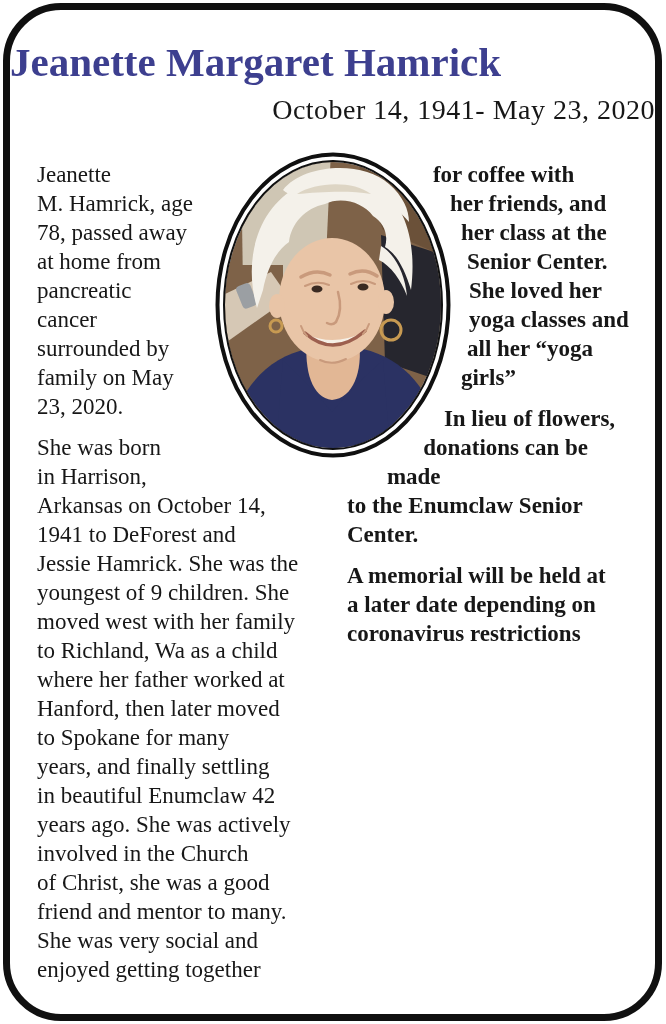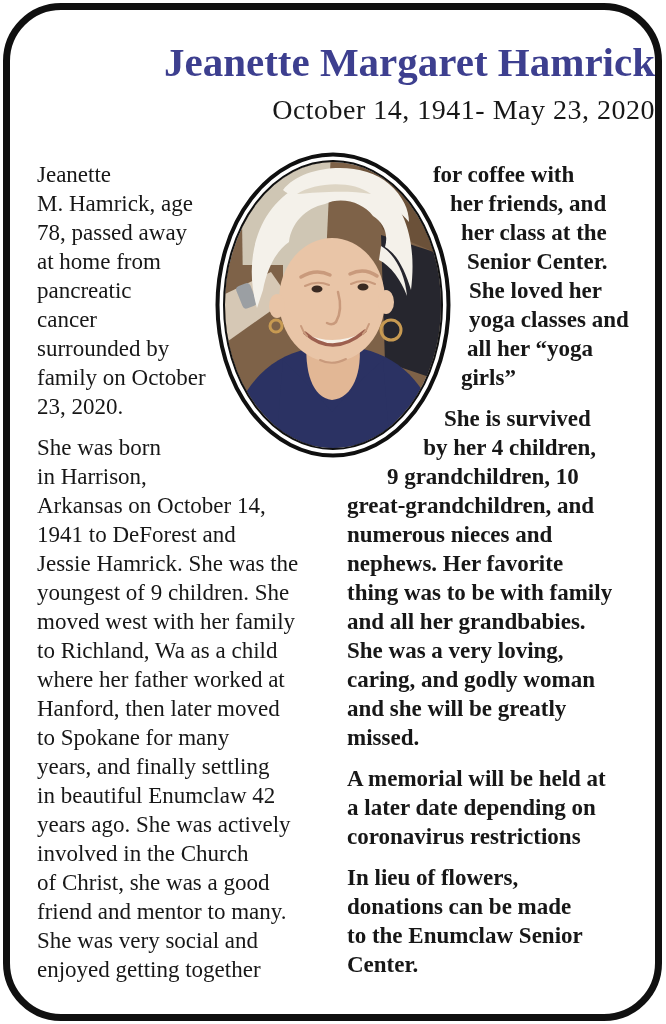--- a/index.html
+++ b/index.html
@@ -15,21 +15,21 @@
     position: absolute;
     left: 3px; top: 3px; right: 4px; bottom: 3px;
     border: 7px solid var(--border, #101010);
     border-radius: 58px;
     background: var(--card-bg, #ffffff);
     overflow: hidden;
   }
   .page-title {
     position: absolute;
     left: 0; top: 28px; width: 100%;
-    text-align: right;
+    text-align: left;
     font-size: 41px;
     line-height: 48px;
     font-weight: bold;
     color: var(--title, #3d3f8f);
     letter-spacing: 0px;
   }
   .dates {
     position: absolute;
     left: 0; top: 82px; width: 100%;
     text-align: right;
@@ -148,21 +148,21 @@
   </div>
 
   <div class="col col-left">
     <p>Jeanette
 M. Hamrick, age
 78, passed away
 at home from
 pancreatic
 cancer
 surrounded by
-family on October
+family on May
 23, 2020.</p>
     <p>She was born
 in Harrison,
 Arkansas on October 14,
 1941 to DeForest and
 Jessie Hamrick. She was the
 youngest of 9 children. She
 moved west with her family
 to Richland, Wa as a child
 where her father worked at
@@ -181,34 +181,22 @@
   <div class="col col-right">
     <div class="oval-spacer"></div>
     <p>for coffee with
 her friends, and
 her class at the
 Senior Center.
 She loved her
 yoga classes and
 all her “yoga
 girls”</p>
-    <p>She is survived
-by her 4 children,
-9 grandchildren, 10
-great-grandchildren, and
-numerous nieces and
-nephews. Her favorite
-thing was to be with family
-and all her grandbabies.
-She was a very loving,
-caring, and godly woman
-and she will be greatly
-missed.</p>
-    <p>A memorial will be held at
-a later date depending on
-coronavirus restrictions</p>
     <p>In lieu of flowers,
 donations can be made
 to the Enumclaw Senior
 Center.</p>
+    <p>A memorial will be held at
+a later date depending on
+coronavirus restrictions</p>
   </div>
 
 </div>
 
 </body></html>

